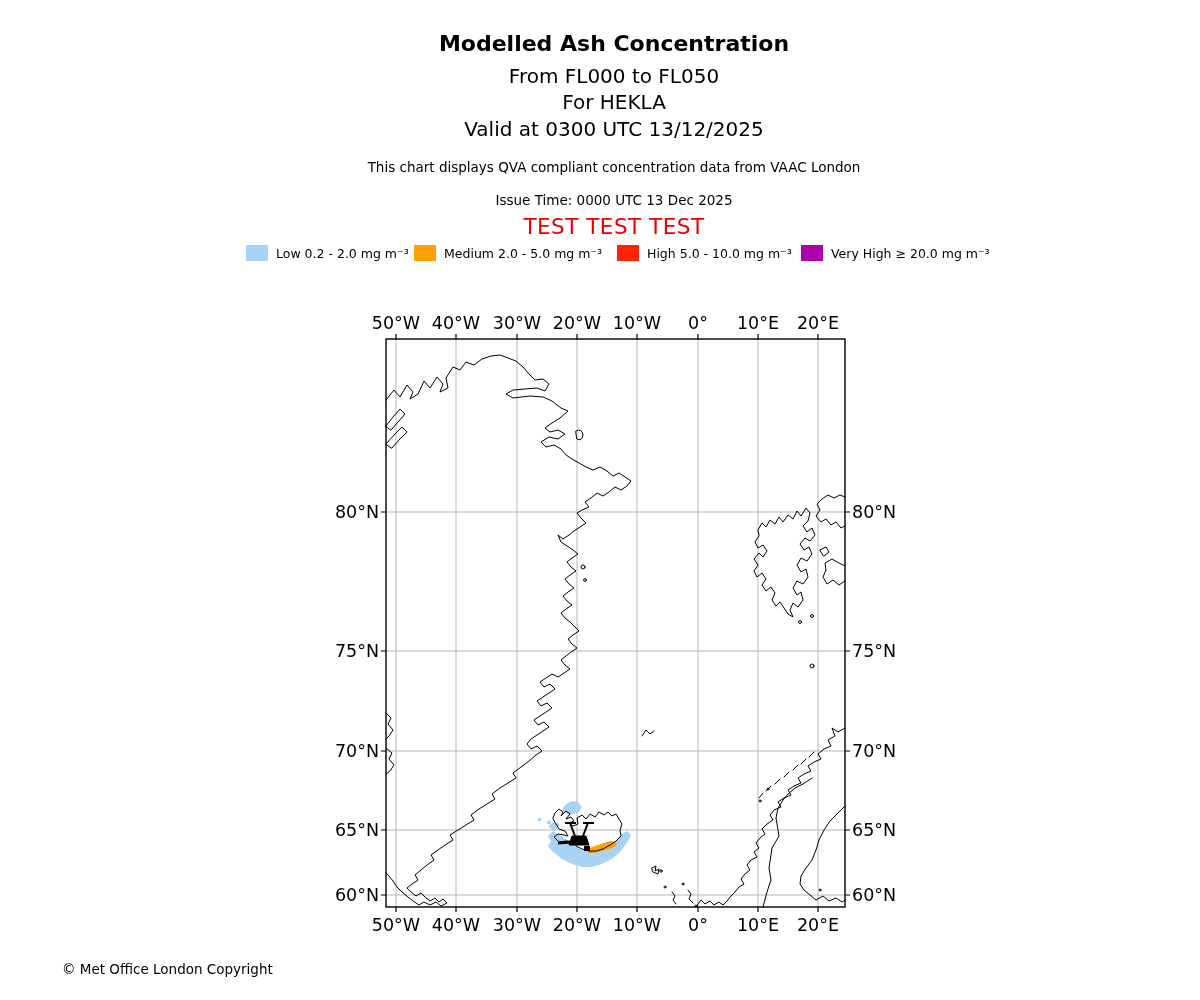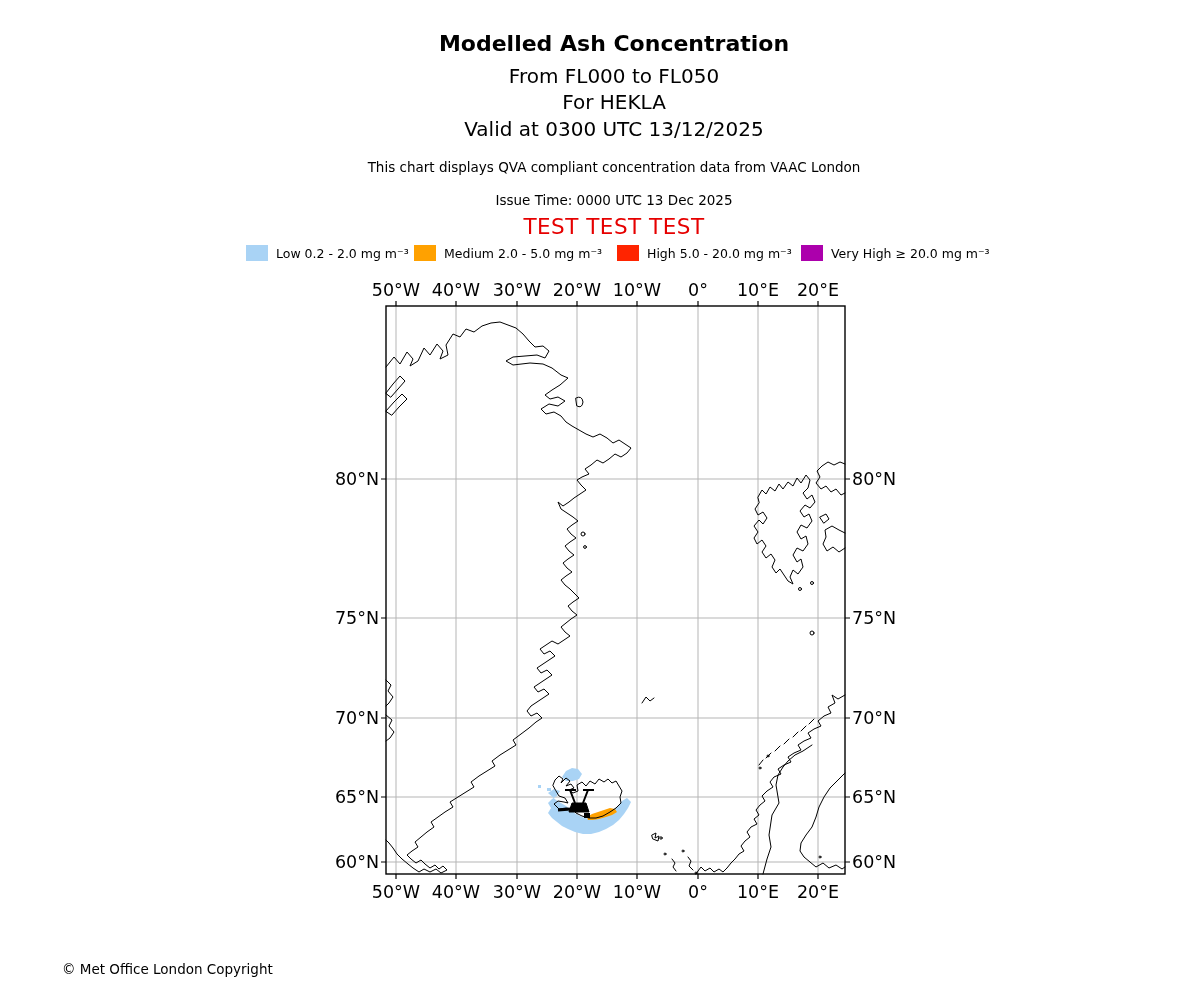--- a/index.html
+++ b/index.html
@@ -18,21 +18,21 @@
   .sub3{position:absolute;top:117px;width:100%;font-size:20px;}
   .note{position:absolute;top:159px;width:100%;font-size:13.5px;}
   .issue{position:absolute;top:192px;width:100%;font-size:13.5px;}
   .test-banner{position:absolute;top:214px;width:100%;font-size:21.5px;color:#e60000;letter-spacing:0.5px;}
 
   
   .legend-item{position:absolute;top:244px;display:flex;align-items:center;gap:8px;height:18px;}
   .legend-item .lab{font-size:12.5px;white-space:pre;}
   .li0{left:246px}.li1{left:414px}.li2{left:617px}.li3{left:801px}
 
-  .map-wrap{position:absolute;left:320px;top:268px;}
+  .map-wrap{position:absolute;left:320px;top:301px;}
 
   .footer{position:absolute;left:62px;top:961px;font-size:13.5px;}
 </style>
 </head>
 <body>
 
 <div class="page">
 
 
   <div class="center-col">
@@ -54,21 +54,21 @@
   <div class="legend-item li1">
     <svg width="22" height="16">
         <rect x="0" y="0" width="22" height="16" fill="#ffa100"></rect>
       </svg>
     <span class="lab">Medium 2.0 - 5.0 mg m⁻³</span>
   </div>
   <div class="legend-item li2">
     <svg width="22" height="16">
         <rect x="0" y="0" width="22" height="16" fill="#ff2400"></rect>
       </svg>
-    <span class="lab">High 5.0 - 20.0 mg m⁻³</span>
+    <span class="lab">High 5.0 - 10.0 mg m⁻³</span>
   </div>
   <div class="legend-item li3">
     <svg width="22" height="16">
         <rect x="0" y="0" width="22" height="16" fill="#ac00ac"></rect>
       </svg>
     <span class="lab">Very High ≥ 20.0 mg m⁻³</span>
   </div>
 
   <div class="map-wrap">
   <svg width="585" height="645" viewBox="320 283 585 645" font-family="DejaVu Sans, Liberation Sans, sans-serif" font-size="17.5">

